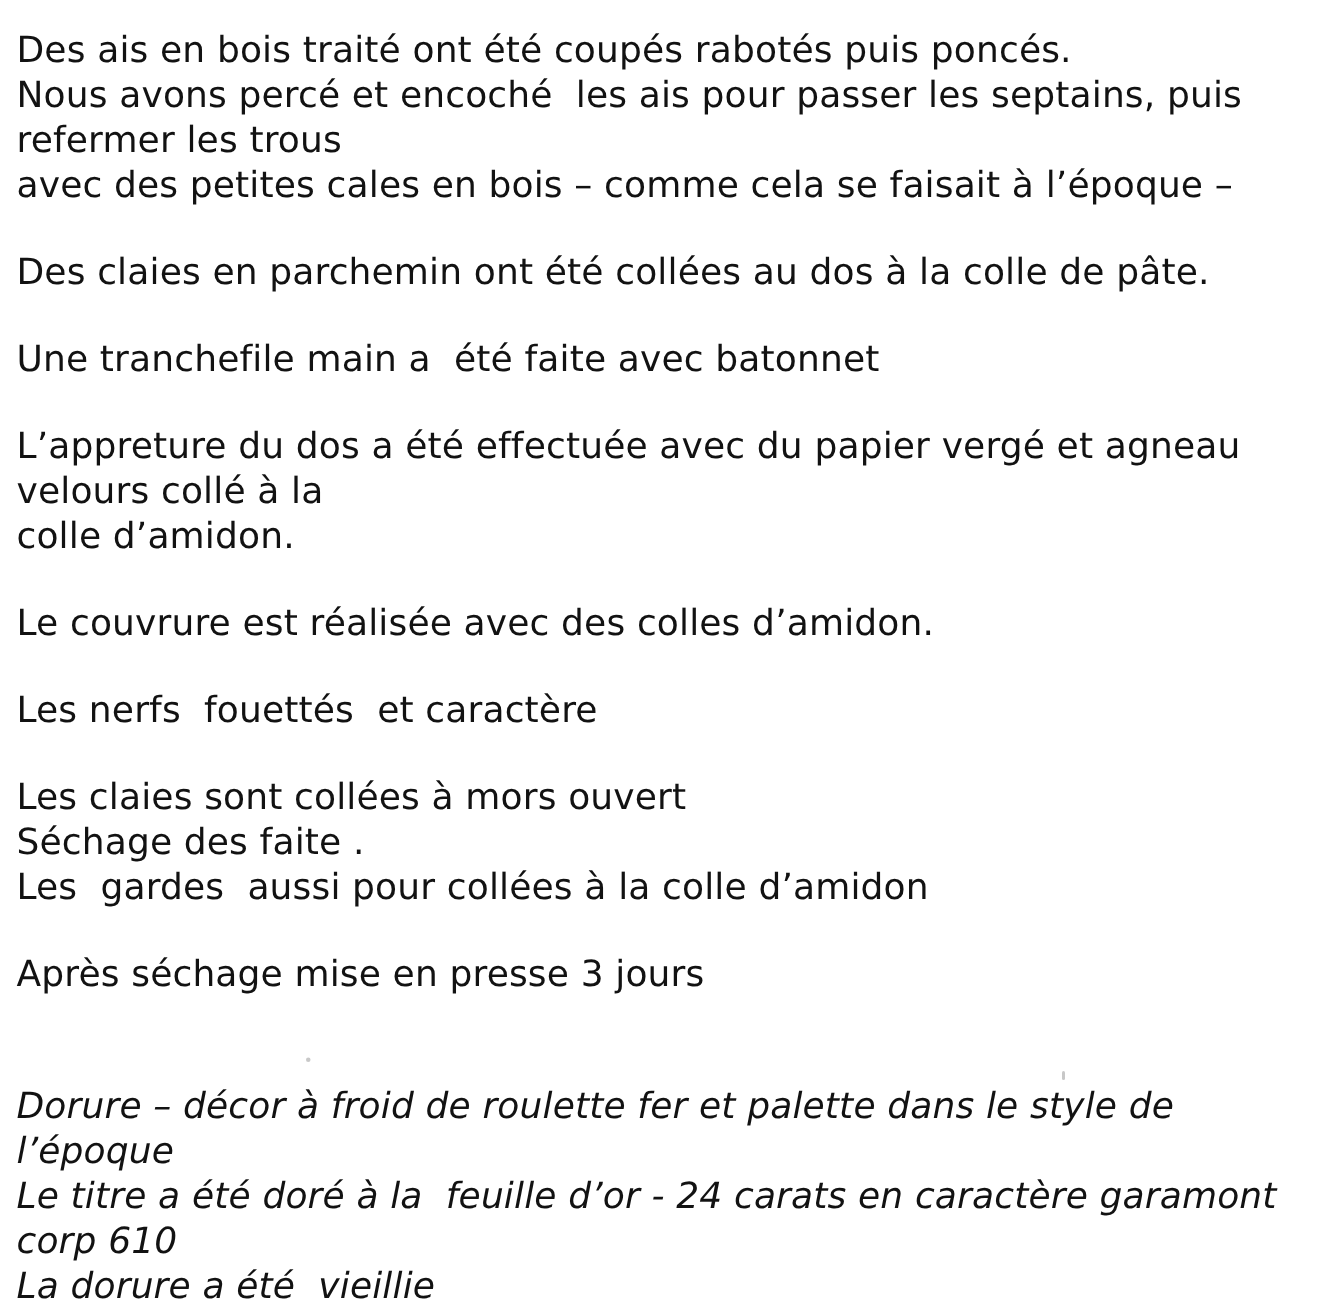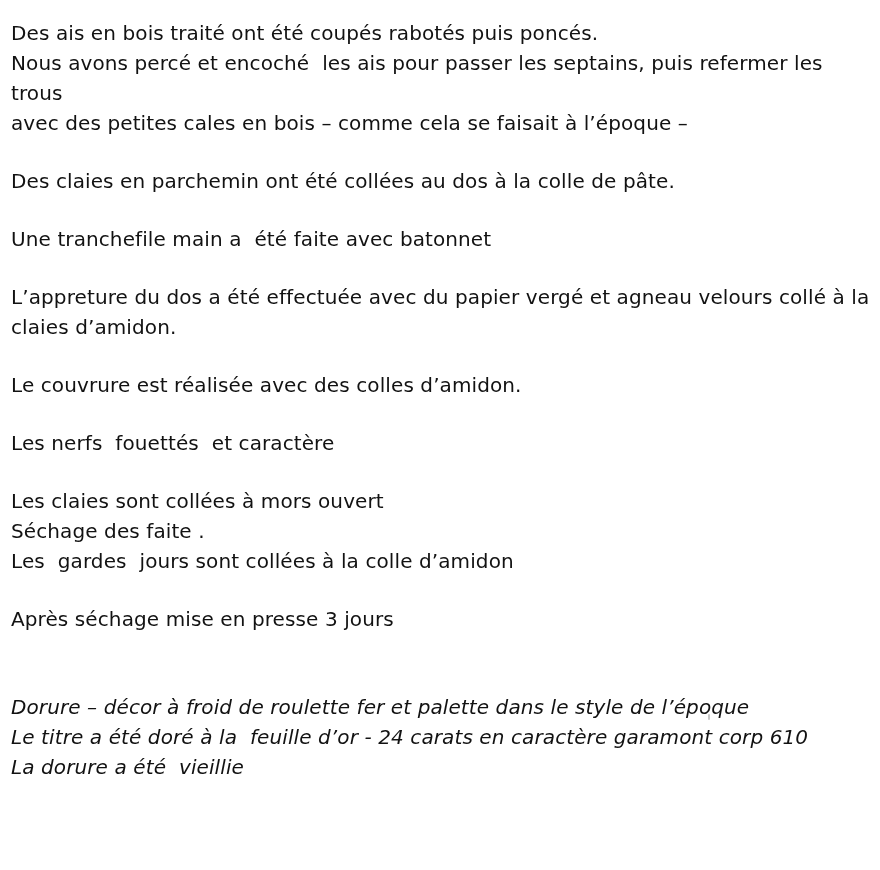--- a/index.html
+++ b/index.html
@@ -23,21 +23,21 @@
     right: 8px;
   }
   .paragraph {
     margin: 0 0 28px 0;
   }
   .paragraph.extra-gap {
     margin-top: 58px;
     font-style: italic;
   }
   .line {
-    font-size: 20px;
+    font-size: 24px;
     line-height: 30px;
     white-space: pre-wrap;
     letter-spacing: 0.1px;
   }
   .speck {
     position: absolute;
     background: #9a9a9a;
     border-radius: 50%;
   }
   .speck-1 { left: 204px; top: 705px; width: 3px; height: 3px; opacity: .55; }
@@ -54,32 +54,32 @@
         <div class="line">avec des petites cales en bois – comme cela se faisait à l’époque –</div>
       </div>
       <div class="paragraph">
         <div class="line">Des claies en parchemin ont été collées au dos à la colle de pâte.</div>
       </div>
       <div class="paragraph">
         <div class="line">Une tranchefile main a  été faite avec batonnet</div>
       </div>
       <div class="paragraph">
         <div class="line">L’appreture du dos a été effectuée avec du papier vergé et agneau velours collé à la</div>
-        <div class="line">claies d’amidon.</div>
+        <div class="line">colle d’amidon.</div>
       </div>
       <div class="paragraph">
         <div class="line">Le couvrure est réalisée avec des colles d’amidon.</div>
       </div>
       <div class="paragraph">
         <div class="line">Les nerfs  fouettés  et caractère</div>
       </div>
       <div class="paragraph">
         <div class="line">Les claies sont collées à mors ouvert</div>
         <div class="line">Séchage des faite .</div>
-        <div class="line">Les  gardes  jours sont collées à la colle d’amidon</div>
+        <div class="line">Les  gardes  aussi pour collées à la colle d’amidon</div>
       </div>
       <div class="paragraph">
         <div class="line">Après séchage mise en presse 3 jours</div>
       </div>
       <div class="paragraph extra-gap">
         <div class="line">Dorure – décor à froid de roulette fer et palette dans le style de l’époque</div>
         <div class="line">Le titre a été doré à la  feuille d’or - 24 carats en caractère garamont corp 610</div>
         <div class="line">La dorure a été  vieillie</div>
       </div>
     </div>

